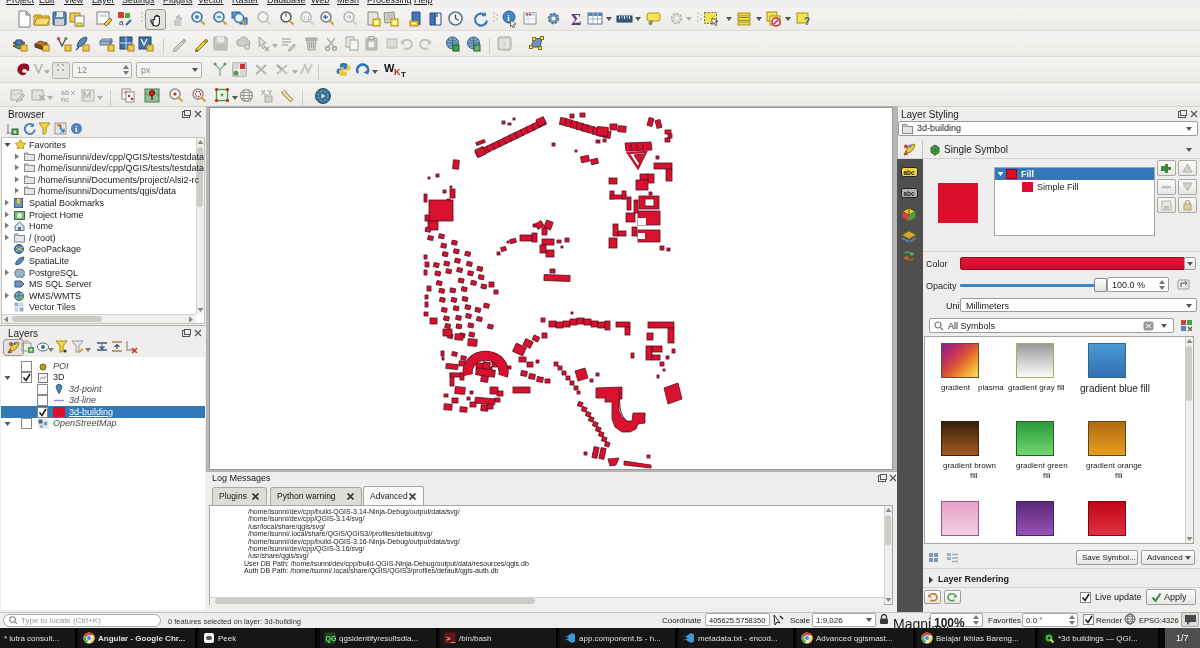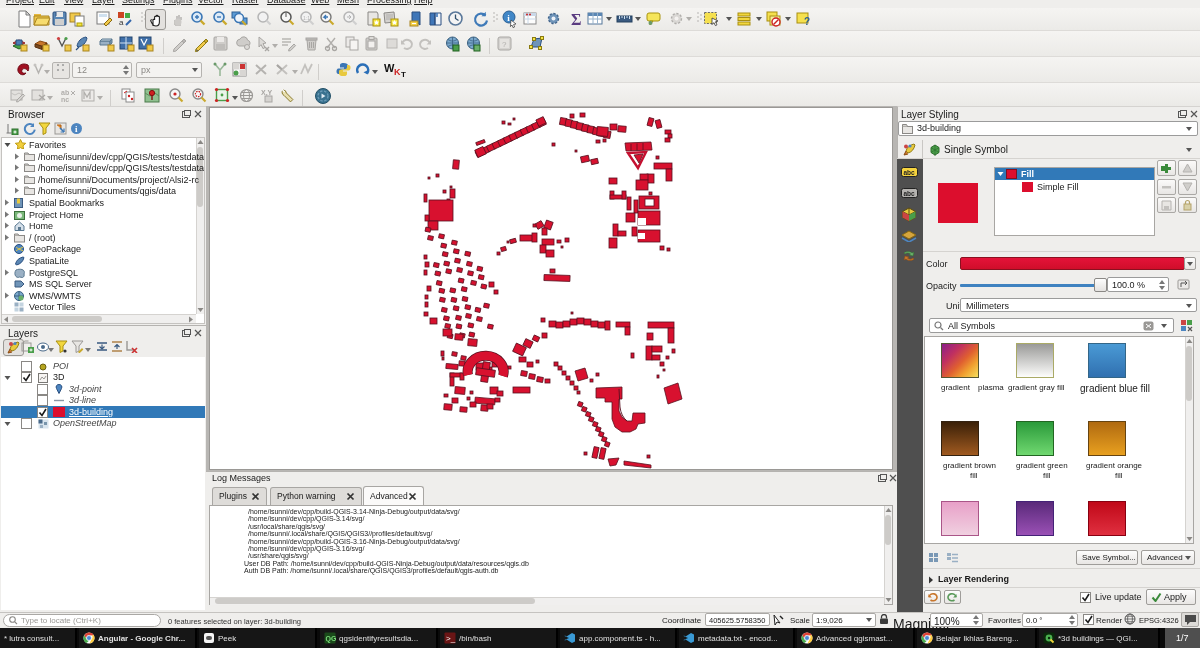--- a/index.html
+++ b/index.html
@@ -1251,21 +1251,21 @@
 <div style="position:absolute;left:790px;top:616px;font-size:8px;color:#1a1a1a;font-weight:normal;white-space:nowrap;">Scale</div>
 <div style="position:absolute;left:812px;top:612.5px;width:64px;height:14px;background:#fff;border:1px solid #aaa8a5;border-radius:2px"></div>
 <div style="position:absolute;left:816px;top:616px;font-size:8px;color:#1a1a1a;font-weight:normal;white-space:nowrap;">1:9,026</div>
 <div class="ddc" style="left:866px;top:618px"></div>
 <svg style="position:absolute;left:879px;top:614px;" width="10" height="11" viewBox="0 0 10 11">
     <rect x="1" y="4.5" width="8" height="5.5" rx="1" fill="#3a3a3a"></rect>
     <path d="M2.5 4.5 v-1.5 a2.5 2.5 0 0 1 5 0 V4.5" fill="none" stroke="#3a3a3a" stroke-width="1.3"></path>
   </svg>
 <div style="position:absolute;left:893px;top:616px;font-size:14px;color:#1a1a1a;font-weight:normal;white-space:nowrap;">Magnifier</div>
 <div style="position:absolute;left:930px;top:612.5px;width:53px;height:14px;background:#fff;border:1px solid #aaa8a5;border-radius:2px"></div>
-<div style="position:absolute;left:934px;top:616px;font-size:10px;color:#1a1a1a;font-weight:normal;white-space:nowrap;">100%</div>
+<div style="position:absolute;left:934px;top:616px;font-size:12px;color:#1a1a1a;font-weight:bold;white-space:nowrap;">100%</div>
 <svg style="position:absolute;left:972px;top:614px;" width="8" height="12" viewBox="0 0 8 12">
     <path d="M4 1 l3 4 h-6 z" fill="#777"></path>
     <path d="M4 11 l3-4 h-6 z" fill="#777"></path>
   </svg>
 <div style="position:absolute;left:988px;top:616px;font-size:8px;color:#1a1a1a;font-weight:normal;white-space:nowrap;">Favorites</div>
 <div style="position:absolute;left:1022px;top:612.5px;width:56px;height:14px;background:#fff;border:1px solid #aaa8a5;border-radius:2px"></div>
 <div style="position:absolute;left:1026px;top:616px;font-size:8px;color:#1a1a1a;font-weight:normal;white-space:nowrap;">0.0 °</div>
 <svg style="position:absolute;left:1068px;top:614px;" width="8" height="12" viewBox="0 0 8 12">
     <path d="M4 1 l3 4 h-6 z" fill="#777"></path>
     <path d="M4 11 l3-4 h-6 z" fill="#777"></path>

